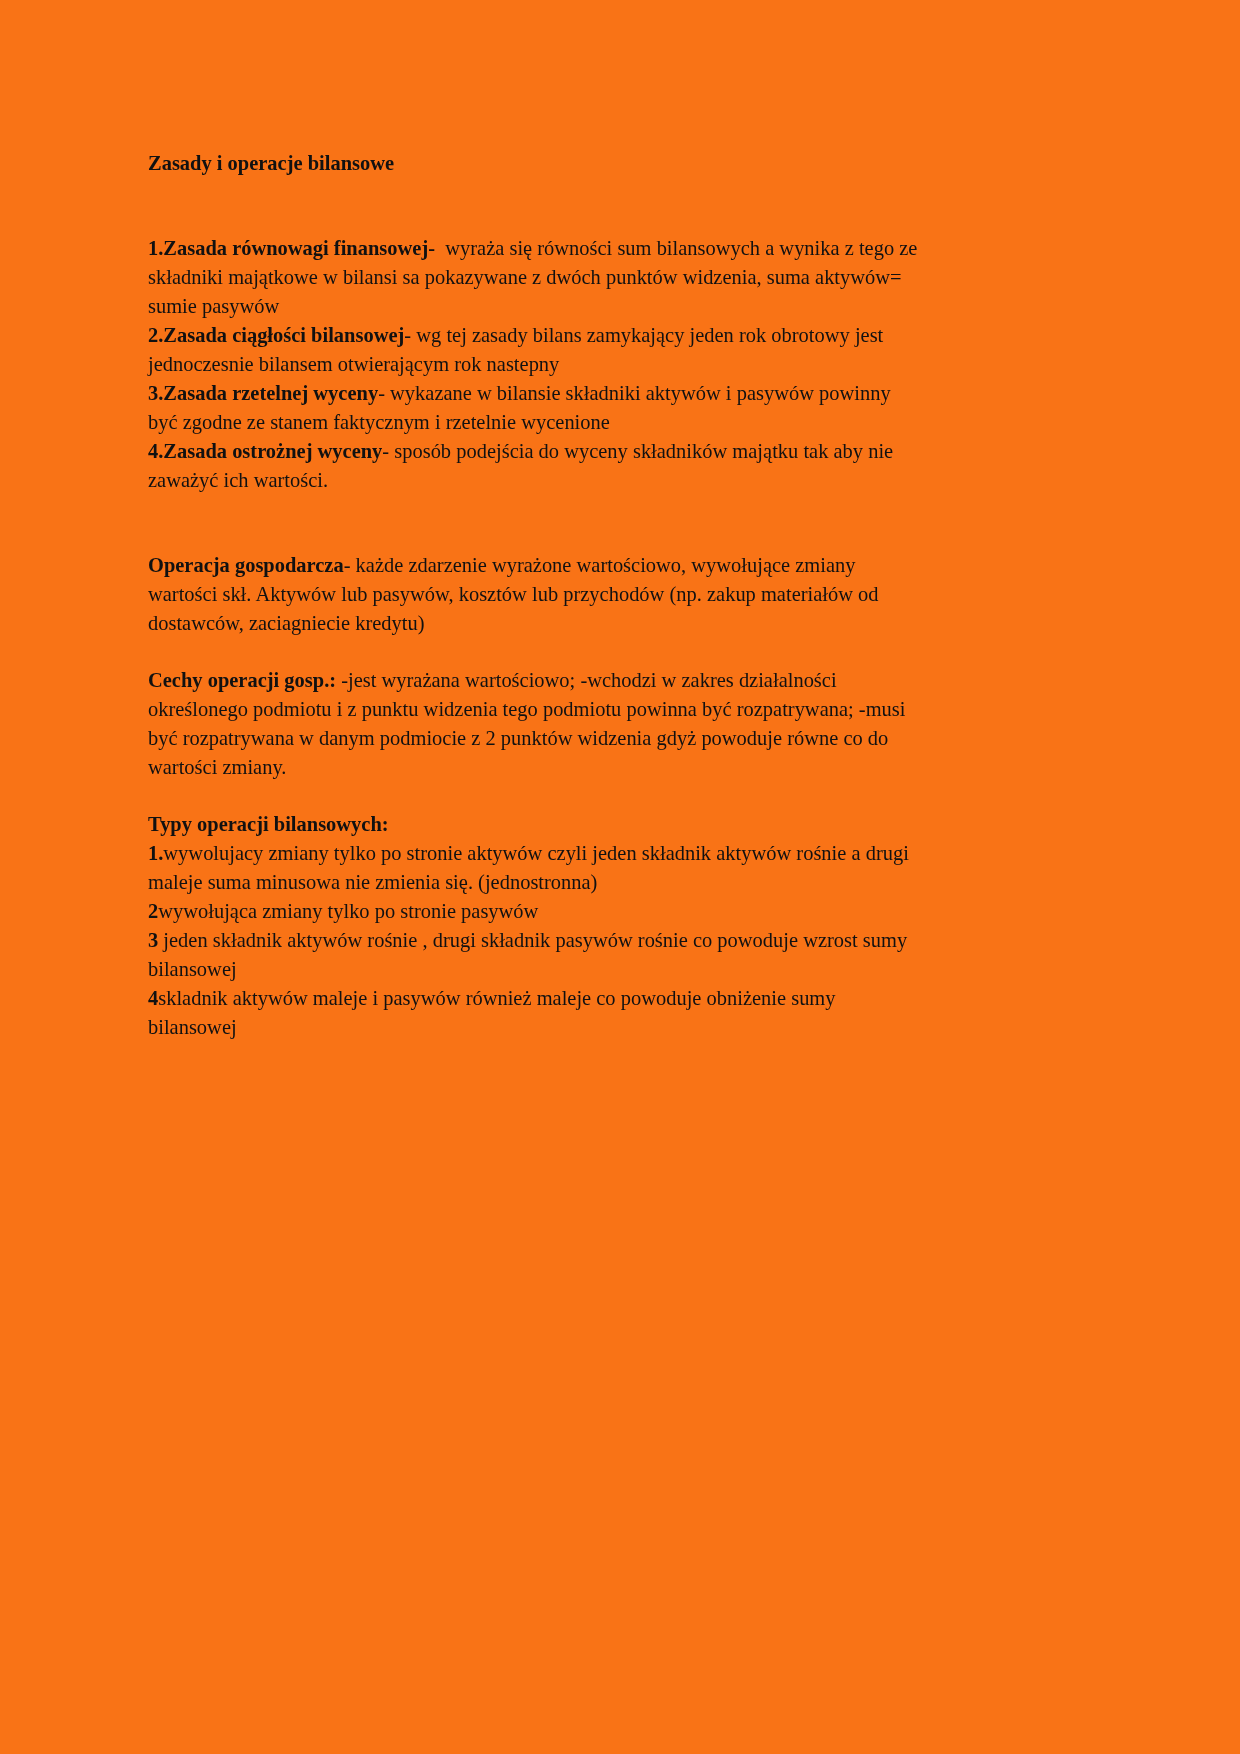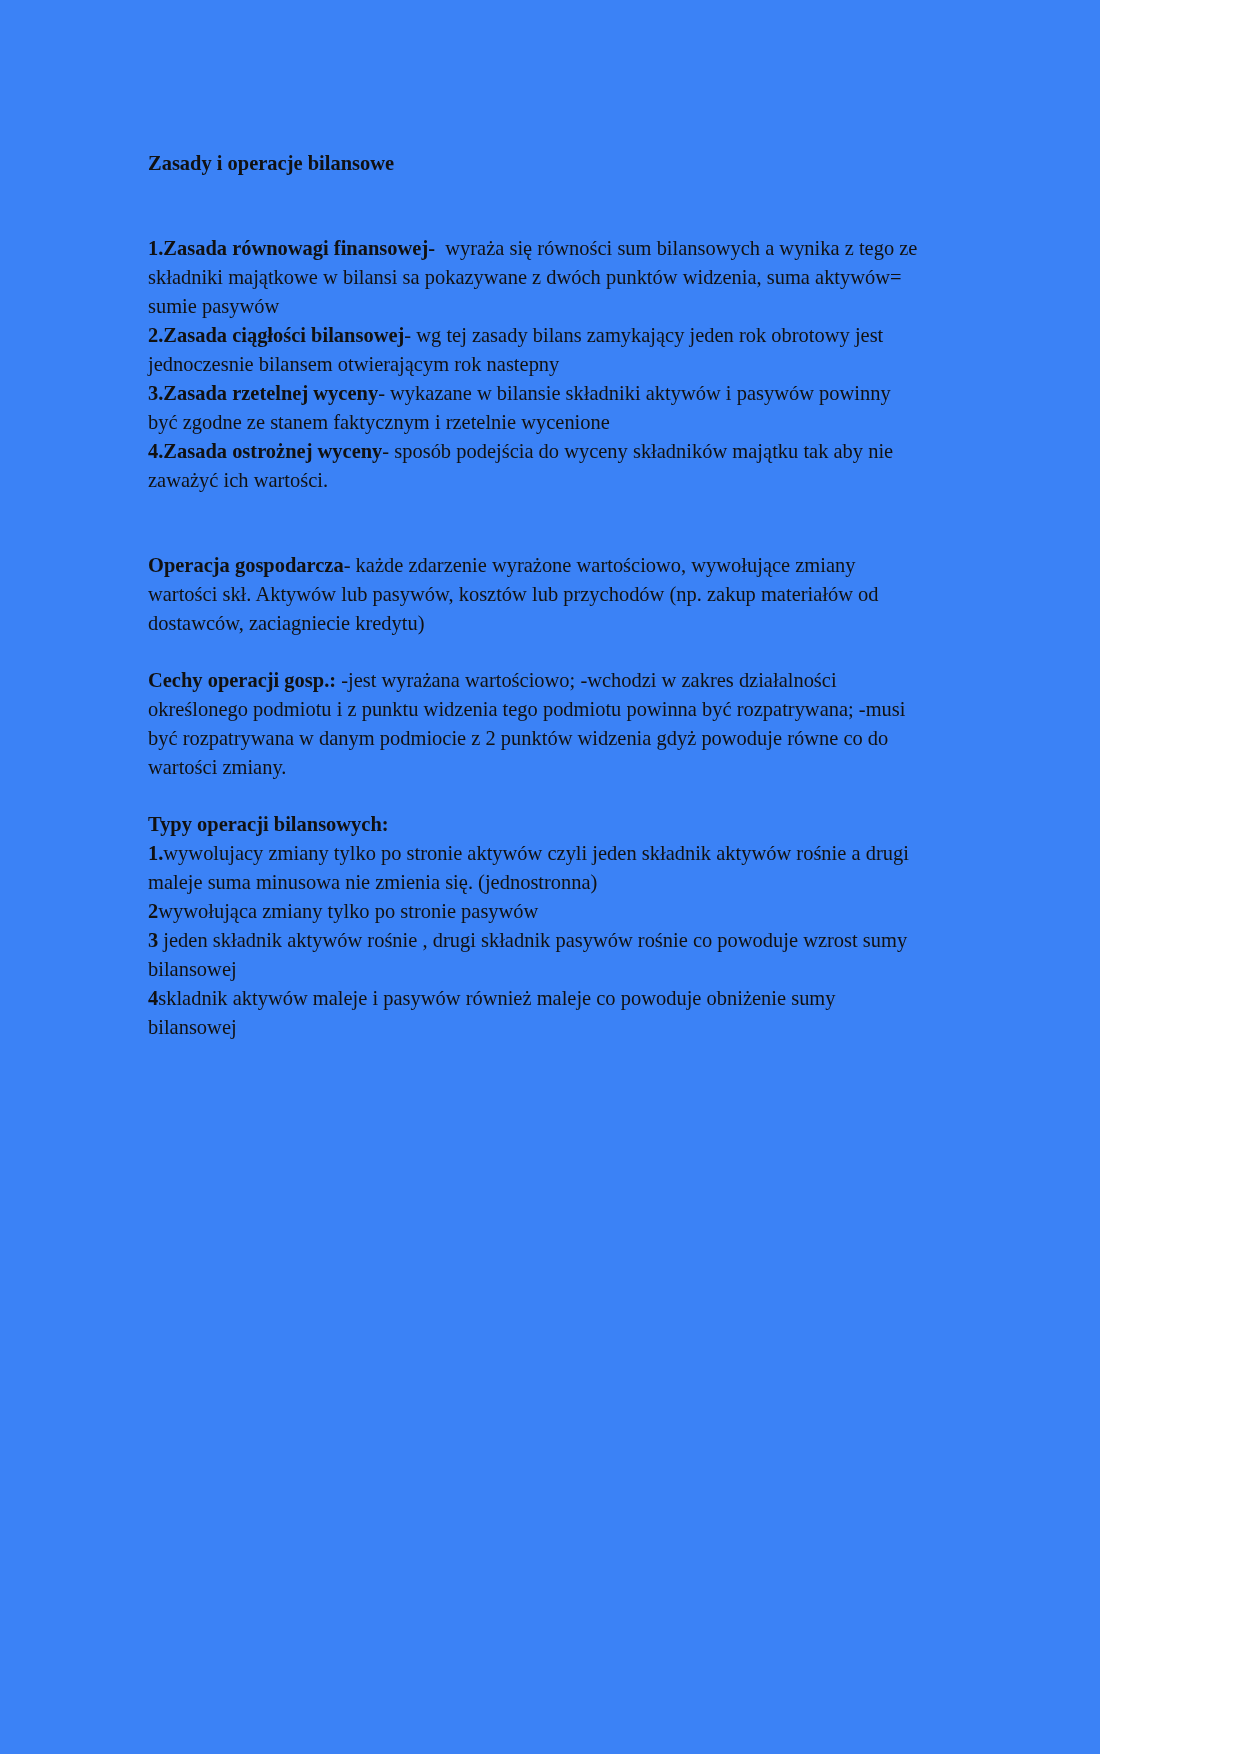--- a/index.html
+++ b/index.html
@@ -1,17 +1,17 @@
 <!DOCTYPE html>
 <html><head>
 <meta charset="utf-8">
 <style>
   html, body { margin: 0; padding: 0; background: #ffffff; }
   body { width: 1240px; height: 1754px; position: relative; overflow: hidden; }
-  .page { position: absolute; left: 0; top: 0; width: 1100px; height: 1754px; background: #3b82f6; }
+  .page { position: absolute; left: 0; top: 0; width: 1240px; height: 1754px; background: #f97316; }
   .line {
     position: absolute;
     left: 148px;
     font-family: "Liberation Serif", serif;
     font-size: 22px;
     color: #111;
     white-space: nowrap;
     line-height: 29px;
     transform-origin: left top;
     transform: scaleX(0.93);

